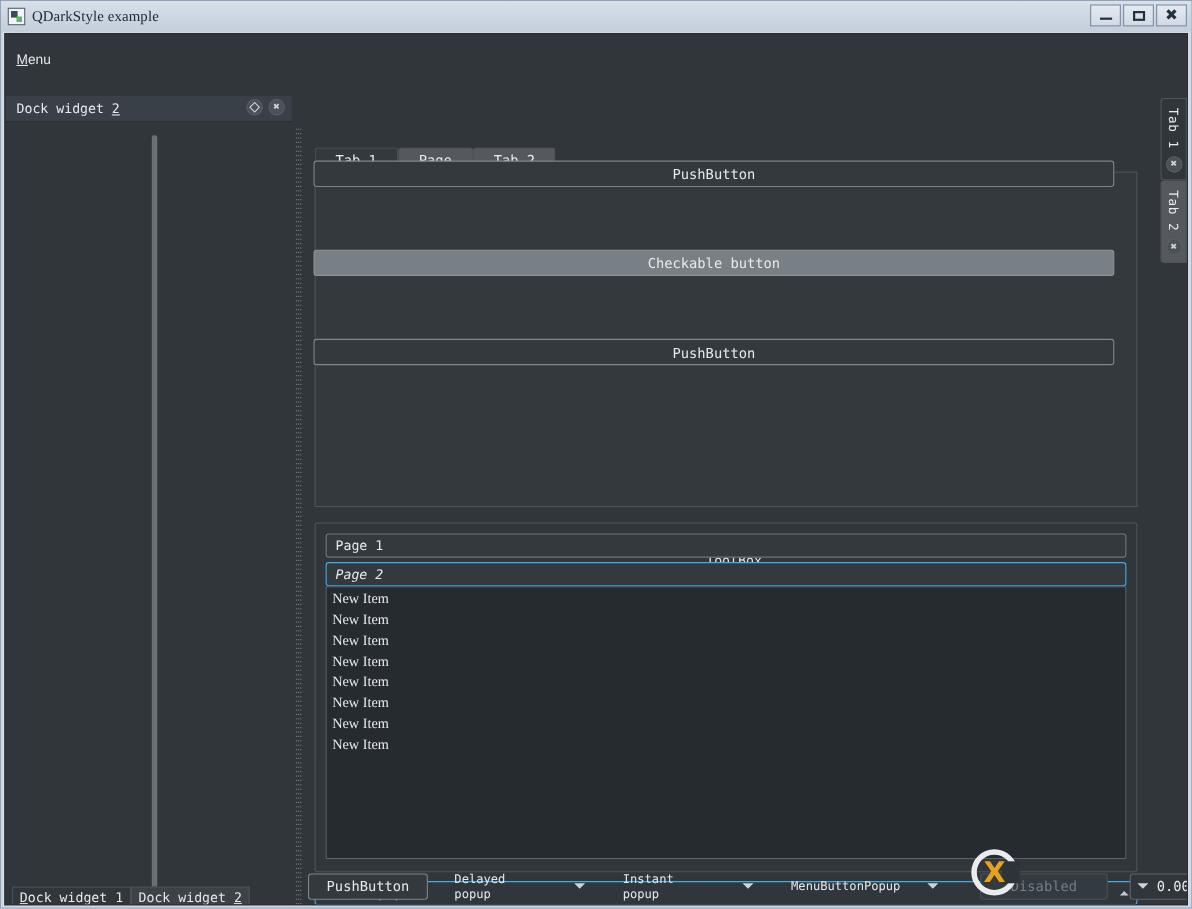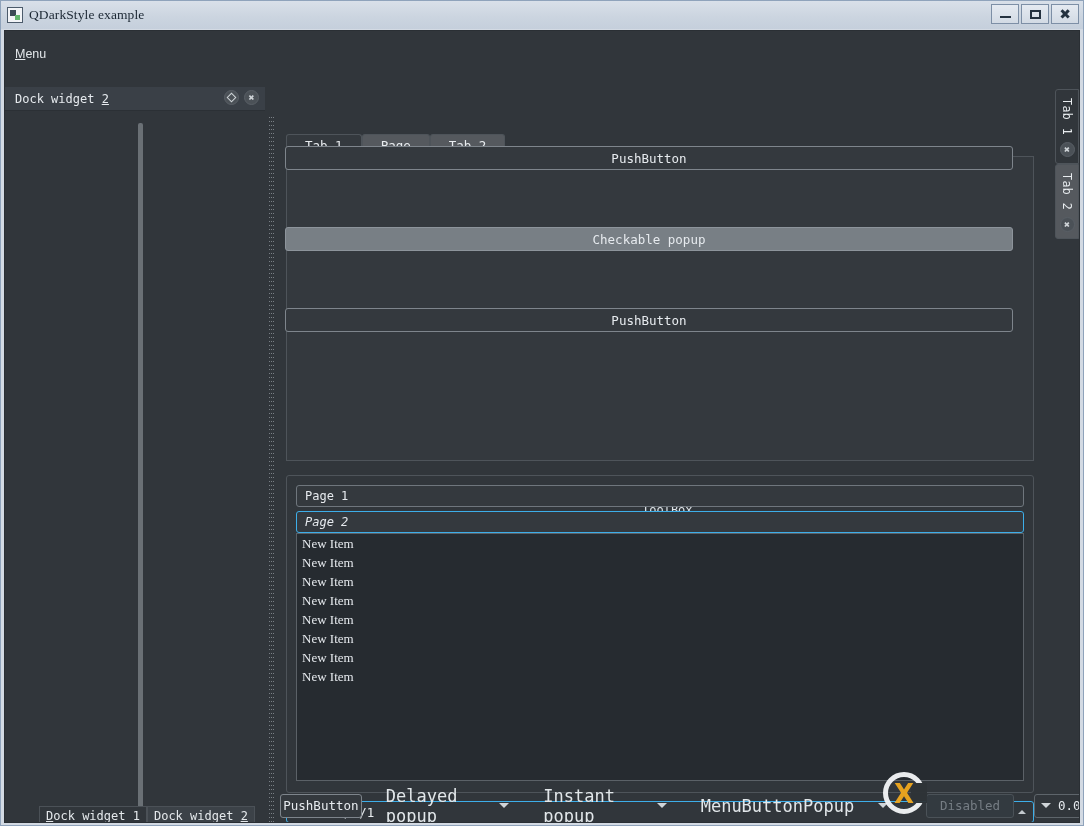--- a/index.html
+++ b/index.html
@@ -138,21 +138,21 @@
     background:#6a7075; border-radius:2px;
   }
   #vslider .handle {
     position:absolute; left:-4px; top:683px; width:21px; height:15px;
     background:#1c2024; border:1px solid #53595f; border-radius:50%;
   }
 
   
   #dock-tabbar {
     position:absolute; left:6px; bottom:0px; height:18px;
-    display:flex; align-items:flex-end;margin-left:28px;
+    display:flex; align-items:flex-end;
   }
   .dock-tab {
     height:18px; padding:1px 6px 0 6px;
     font-size:12px; color:#e4e8eb;
     background:#3c4248; border:1px solid #4b5157; border-bottom:none;
     font-family:"DejaVu Sans Mono", monospace;
     line-height:16px;
   }
   .dock-tab.active { background:#31363b; }
   .dock-tab u { text-decoration: underline; }
@@ -293,21 +293,21 @@
   #bottom-push {
     width:110px; height:24px; margin-left:3px;
     background:#34393e; border:1px solid #7e858c; border-radius:3px;
     color:#e6eaee; font-size:12.5px;
     display:flex; align-items:center; justify-content:center;
     font-family:"DejaVu Sans Mono", monospace;
   }
   .tool-popup {
     height:24px; display:flex; align-items:center; gap:24px;
     padding:0 10px; margin-left:14px;
-    color:#e2e7ea; font-size:17px;
+    color:#e2e7ea; font-size:11px;
     font-family:"DejaVu Sans Mono", monospace;
   }
   .caret {
     width:0;height:0;border-left:5px solid transparent;border-right:5px solid transparent;
     border-top:5px solid #cfd4d8;
   }
   #bar-sep {
     width:2px; height:24px; margin-left:14px; margin-right:6px;
     display:flex; gap:2px;
   }
@@ -596,21 +596,21 @@
 
       <div id="tabbar">
         <div class="tab active">Tab 1</div>
         <div class="tab inactive">Page</div>
         <div class="tab inactive">Tab 2</div>
       </div>
 
       <div id="tabpane"></div>
 
       <div class="pushbtn" id="btn-push1">PushButton</div>
-      <div class="pushbtn checked" id="btn-check">Checkable popup</div>
+      <div class="pushbtn checked" id="btn-check">Checkable button</div>
       <div class="pushbtn" id="btn-push2">PushButton</div>
 
       <div id="toolbox-group">
         <div id="toolbox-legend">ToolBox</div>
 
         <div class="tbx-page" id="tbx-page1">Page 1</div>
         <div class="tbx-page" id="tbx-page2">Page 2</div>
 
         <div id="tbx-list">
           <div class="list-item">New Item</div>

